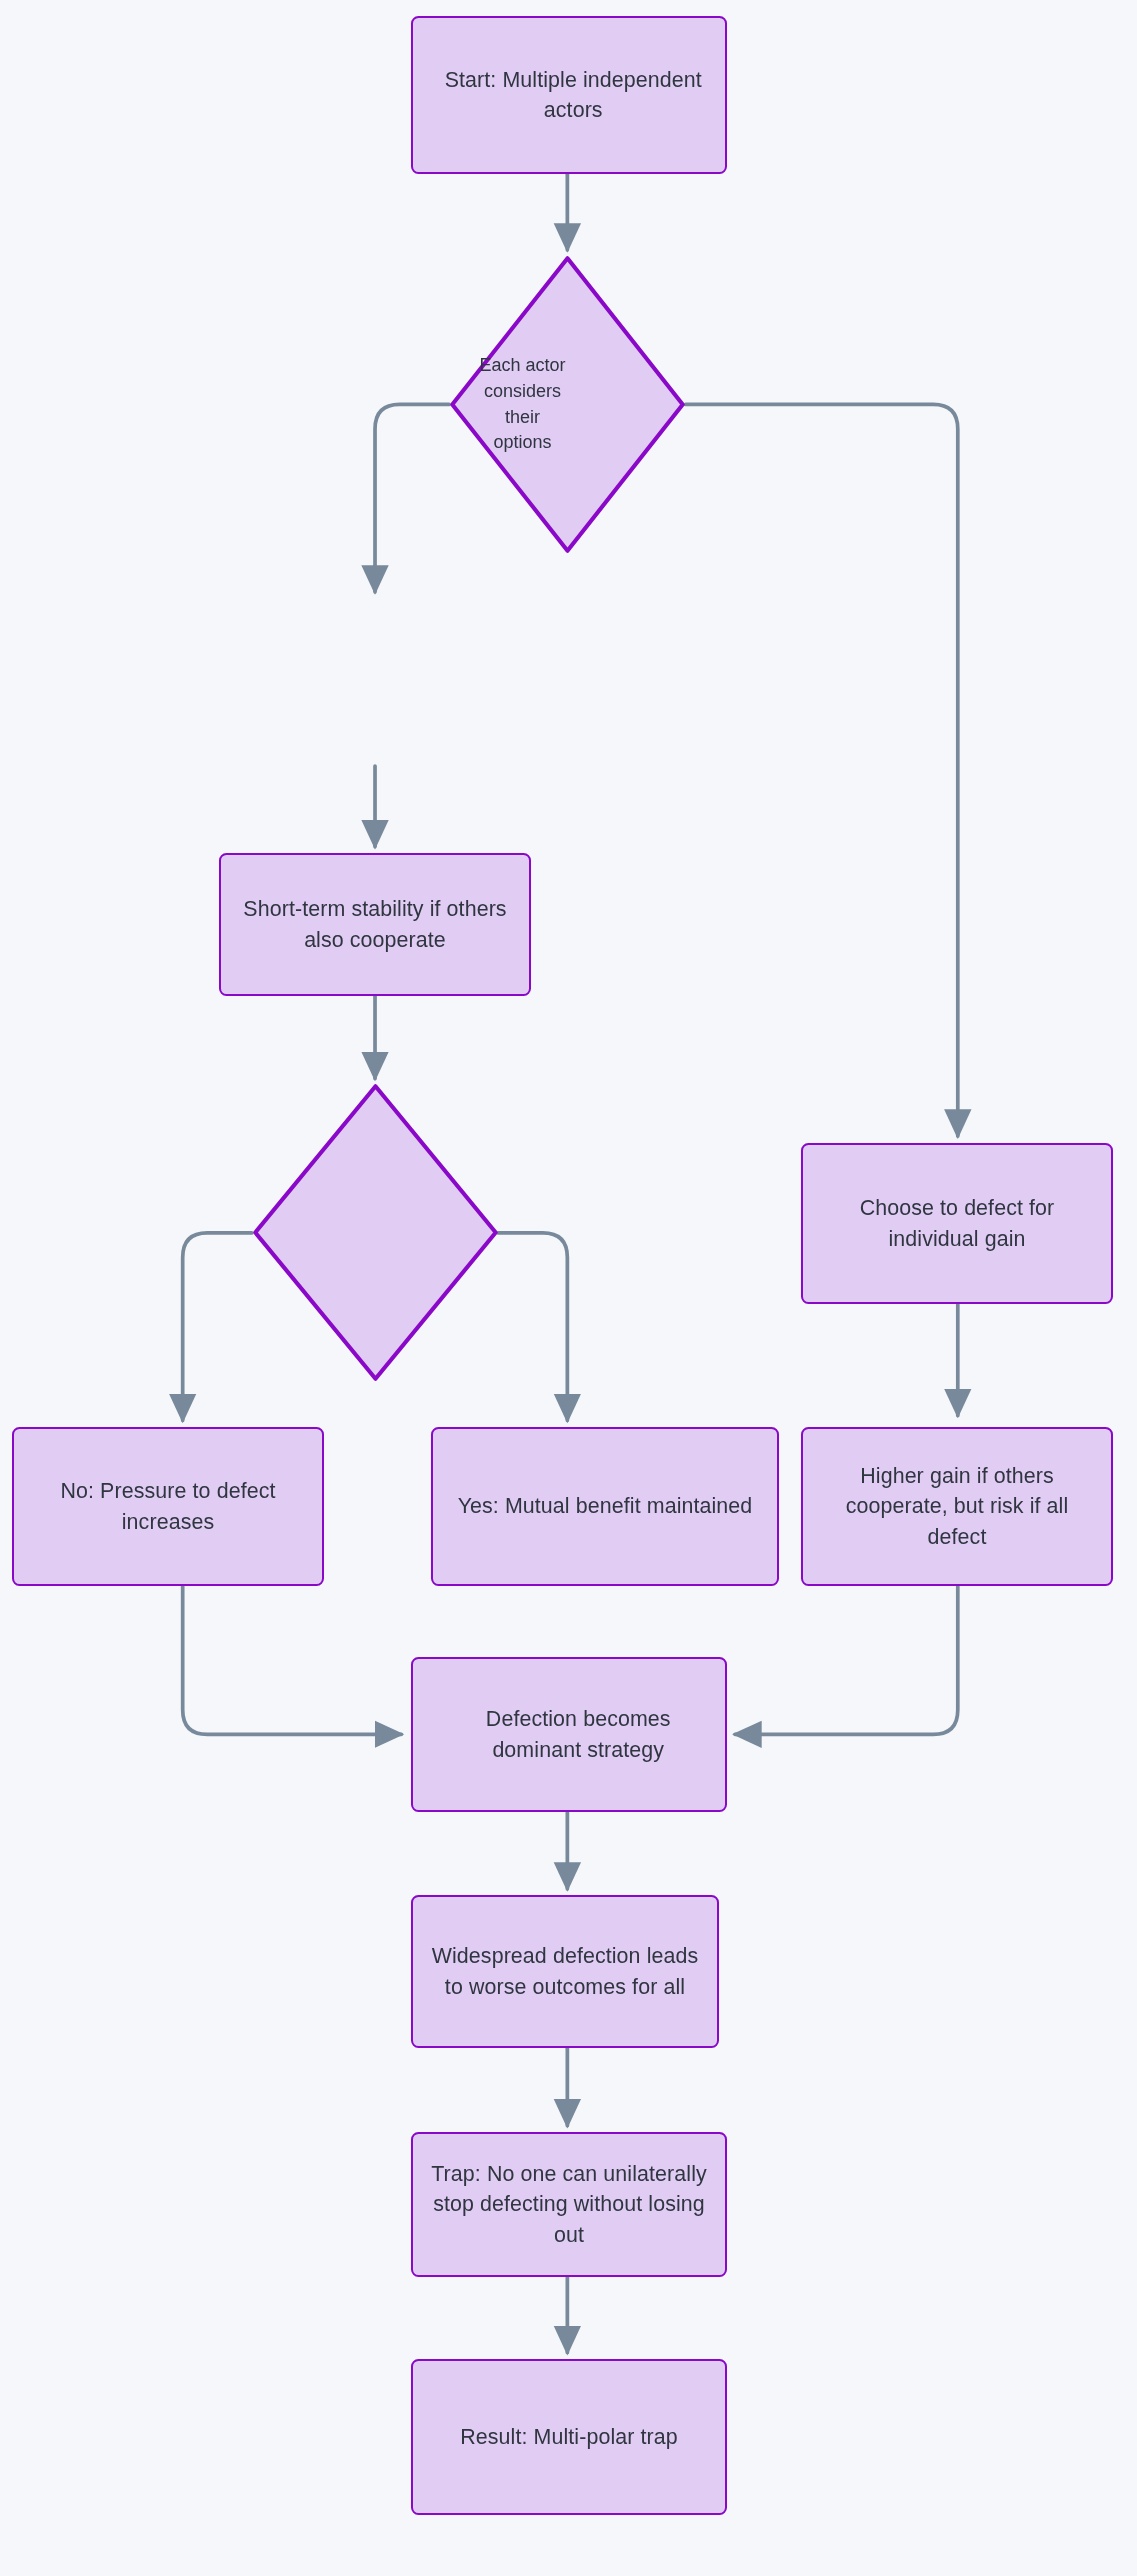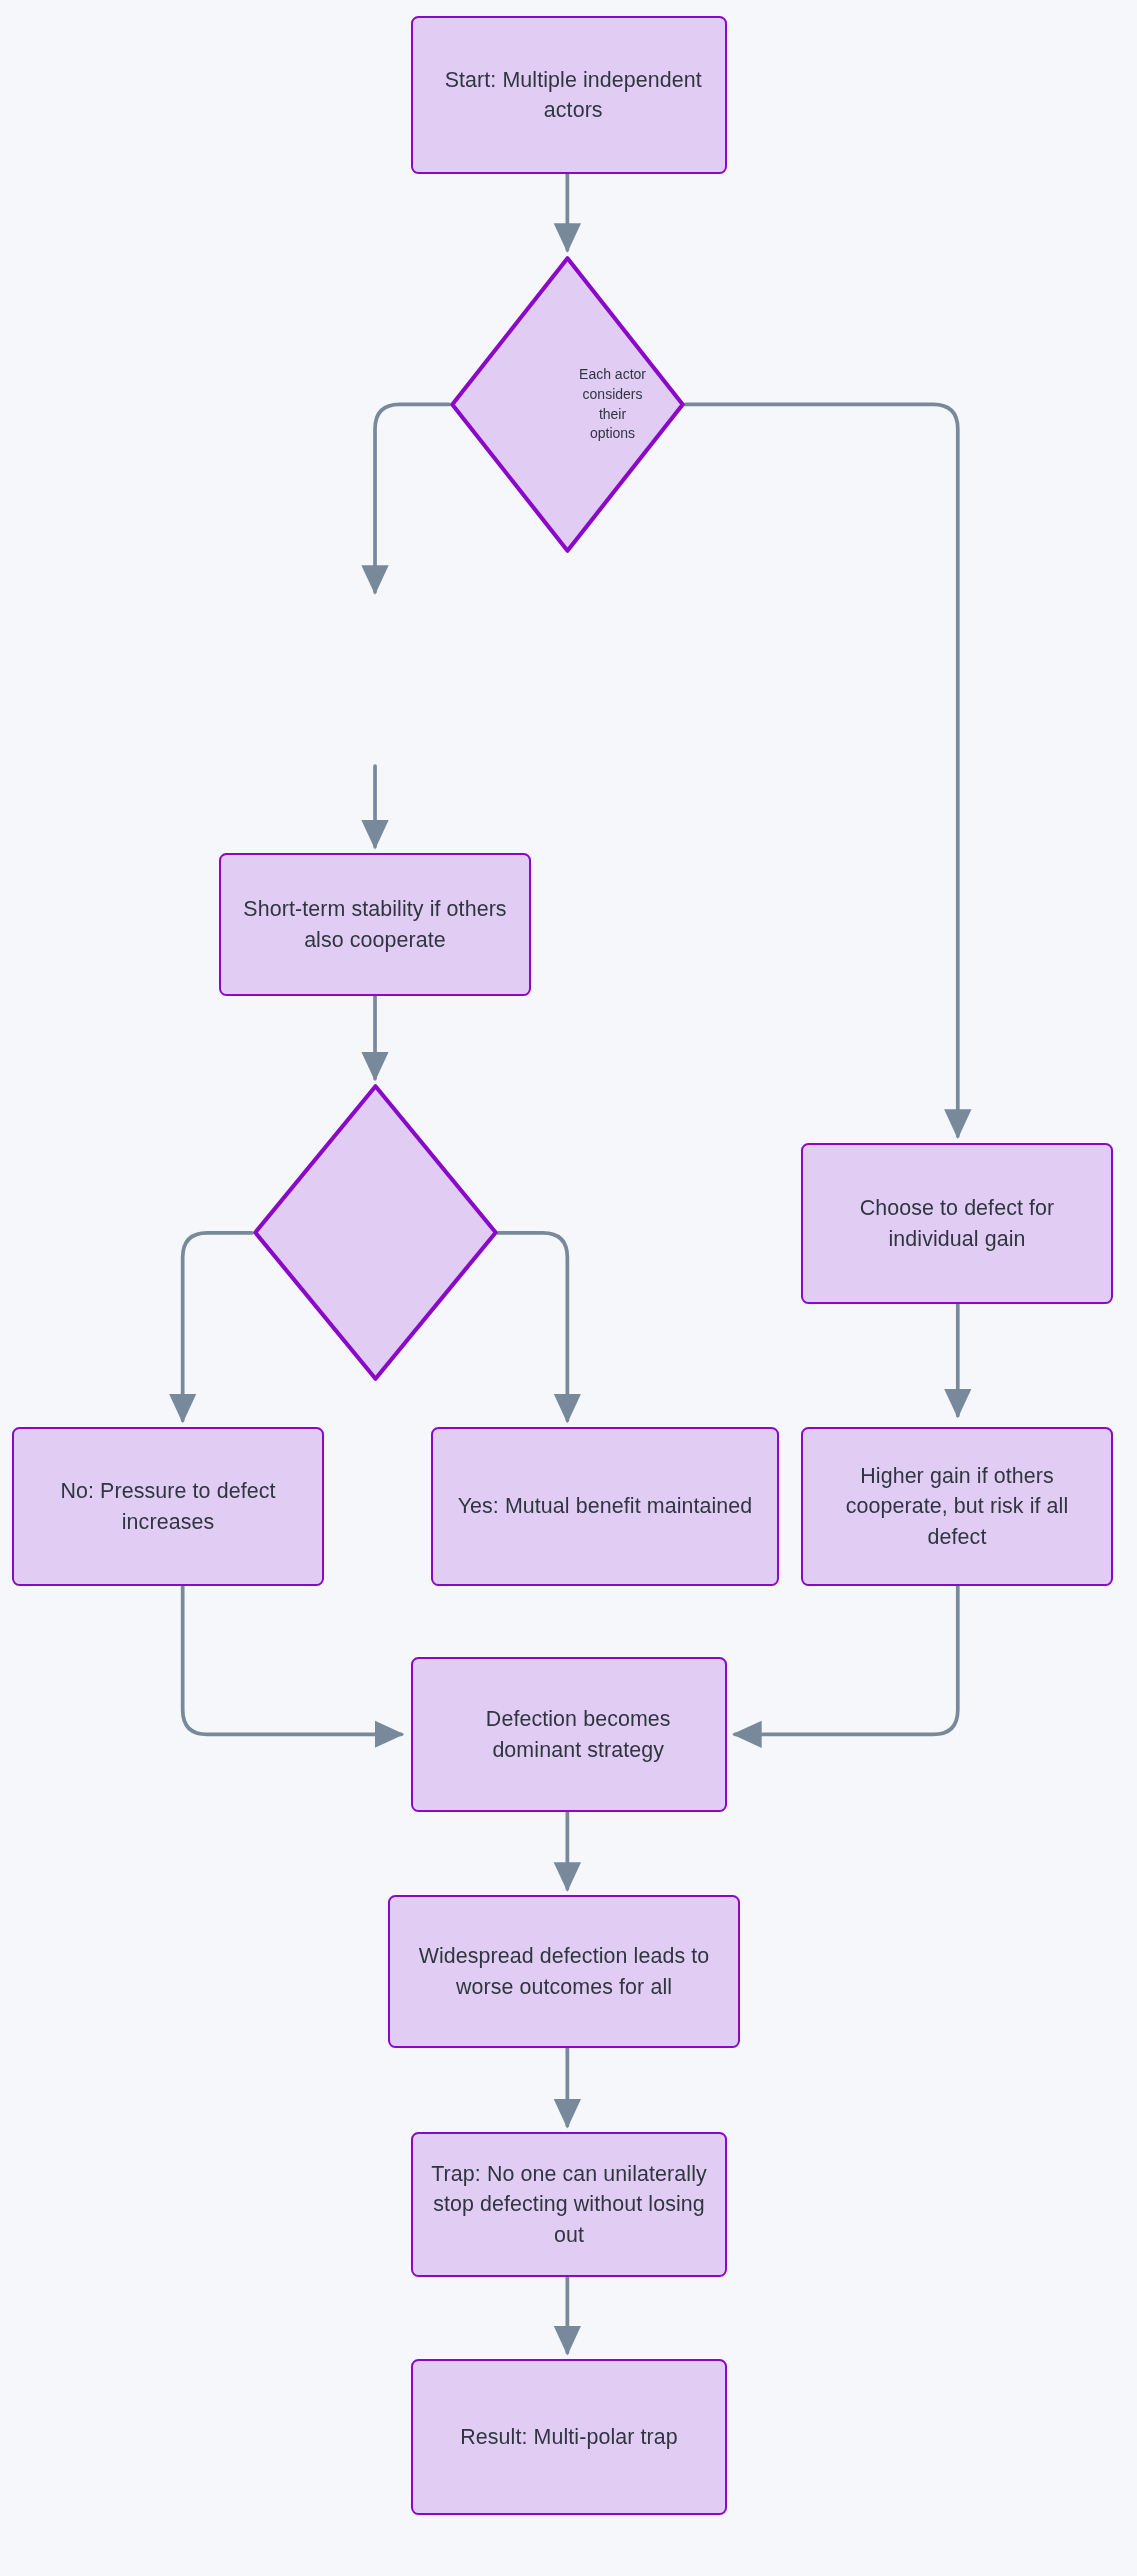--- a/index.html
+++ b/index.html
@@ -22,24 +22,24 @@
     color:#2F3640;
     font-size:21.4px;
     line-height:1.42;
     padding:5px 11.5px;
     letter-spacing:0.1px;
   }
   .node .lbl{display:block;width:100%;}
   
   .diamond{
     position:absolute;
-    display:flex;align-items:center;justify-content:flex-end;
+    display:flex;align-items:center;justify-content:flex-start;
     text-align:center;
     color:#2F3640;
-    font-size:14px;
+    font-size:18px;
     line-height:1.42;
   }
   .diamond .shape{
     position:absolute;left:0;top:0;width:100%;height:100%;
   }
   .diamond .lbl{
     position:relative;z-index:2;width:62%;
     display:block;
   }
 </style>
@@ -124,21 +124,21 @@
   </div>
 
   <div class="node" style="left:801px;top:1427px;width:312px;height:159px;justify-content:flex-end;">
     <span class="lbl">Higher gain if others cooperate, but risk if all defect</span>
   </div>
 
   <div class="node" style="left:411px;top:1657px;width:316px;height:155px;padding-left:30px;">
     <span class="lbl">Defection becomes dominant strategy</span>
   </div>
 
-  <div class="node" style="left:388px;top:1895px;width:352px;height:153px;">
+  <div class="node" style="left:411px;top:1895px;width:308px;height:153px;">
     <span class="lbl">Widespread defection leads to worse outcomes for all</span>
   </div>
 
   <div class="node" style="left:411px;top:2132px;width:316px;height:145px;">
     <span class="lbl">Trap: No one can unilaterally stop defecting without losing out</span>
   </div>
 
   <div class="node" style="left:411px;top:2359px;width:316px;height:156px;">
     <span class="lbl">Result: Multi-polar trap</span>
   </div>

